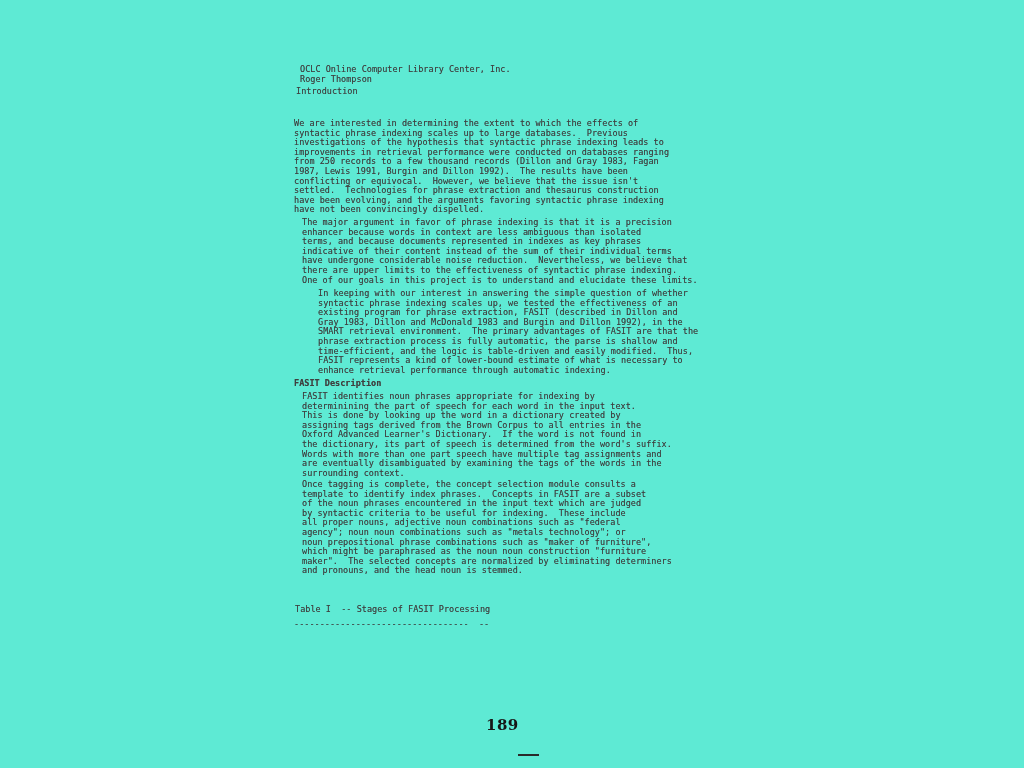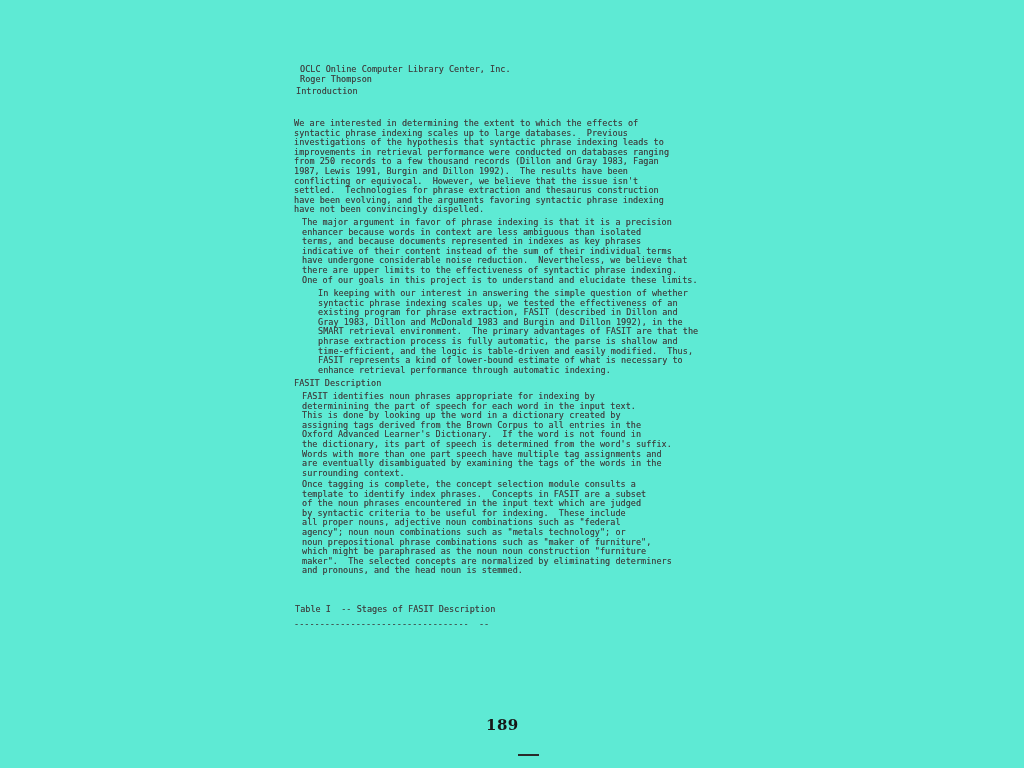--- a/index.html
+++ b/index.html
@@ -74,21 +74,21 @@
   <pre class="scanline" style="left:304px; top:289px;margin-left:14px;">In keeping with our interest in answering the simple question of whether
 syntactic phrase indexing scales up, we tested the effectiveness of an
 existing program for phrase extraction, FASIT (described in Dillon and
 Gray 1983, Dillon and McDonald 1983 and Burgin and Dillon 1992), in the
 SMART retrieval environment.  The primary advantages of FASIT are that the
 phrase extraction process is fully automatic, the parse is shallow and
 time-efficient, and the logic is table-driven and easily modified.  Thus,
 FASIT represents a kind of lower-bound estimate of what is necessary to
 enhance retrieval performance through automatic indexing.</pre>
 
-  <div class="scanline" style="left:294px; top:379px;">FASIT Description</div>
+  <div class="scanline" style="left:294px; top:379px;font-weight:bold;">FASIT Description</div>
 
   <pre class="scanline" style="left:302px; top:392px;">FASIT identifies noun phrases appropriate for indexing by
 determinining the part of speech for each word in the input text.
 This is done by looking up the word in a dictionary created by
 assigning tags derived from the Brown Corpus to all entries in the
 Oxford Advanced Learner's Dictionary.  If the word is not found in
 the dictionary, its part of speech is determined from the word's suffix.
 Words with more than one part speech have multiple tag assignments and
 are eventually disambiguated by examining the tags of the words in the
 surrounding context.</pre>
@@ -98,21 +98,21 @@
 of the noun phrases encountered in the input text which are judged
 by syntactic criteria to be useful for indexing.  These include
 all proper nouns, adjective noun combinations such as "federal
 agency"; noun noun combinations such as "metals technology"; or
 noun prepositional phrase combinations such as "maker of furniture",
 which might be paraphrased as the noun noun construction "furniture
 maker".  The selected concepts are normalized by eliminating determiners
 and pronouns, and the head noun is stemmed.</pre>
 
 
-  <div class="scanline" style="left:295px; top:605px;">Table I  -- Stages of FASIT Description</div>
+  <div class="scanline" style="left:295px; top:605px;">Table I  -- Stages of FASIT Processing</div>
 
   <div class="scanline" style="left:294px; top:620px;">----------------------------------  --</div>
 
 
   <div class="page-number" style="left:486px; top:716px;">189</div>
 
   <div class="footer-mark" style="left:518px; top:754px; width:21px; height:2px;"></div>
 
 </div>
 

